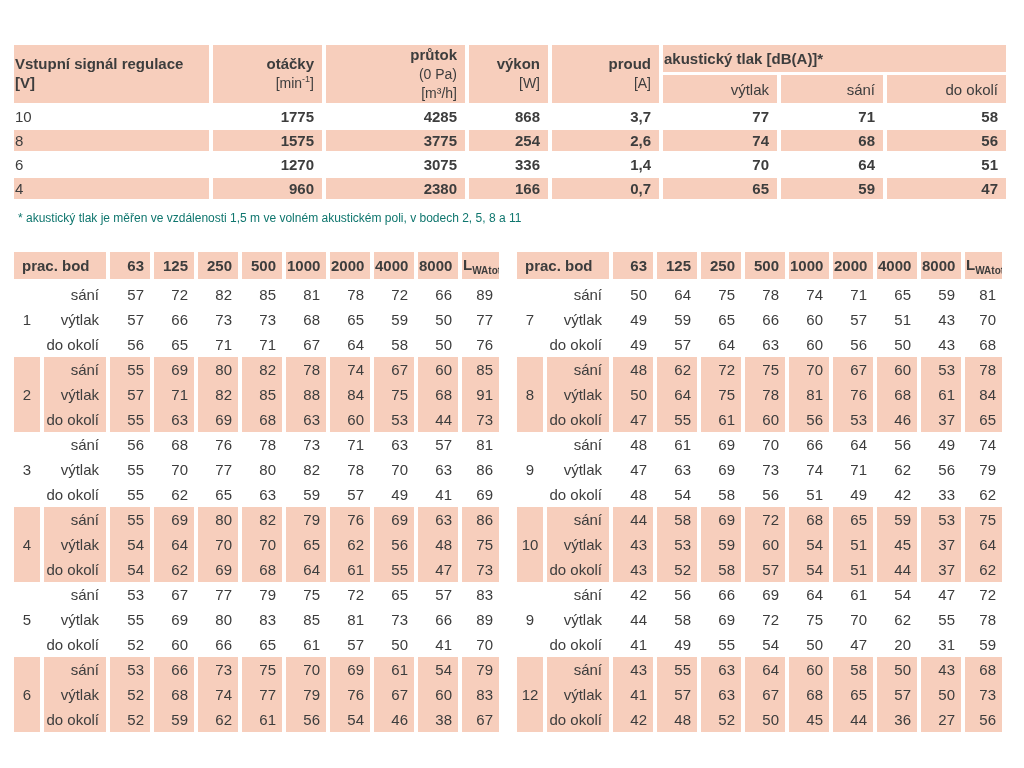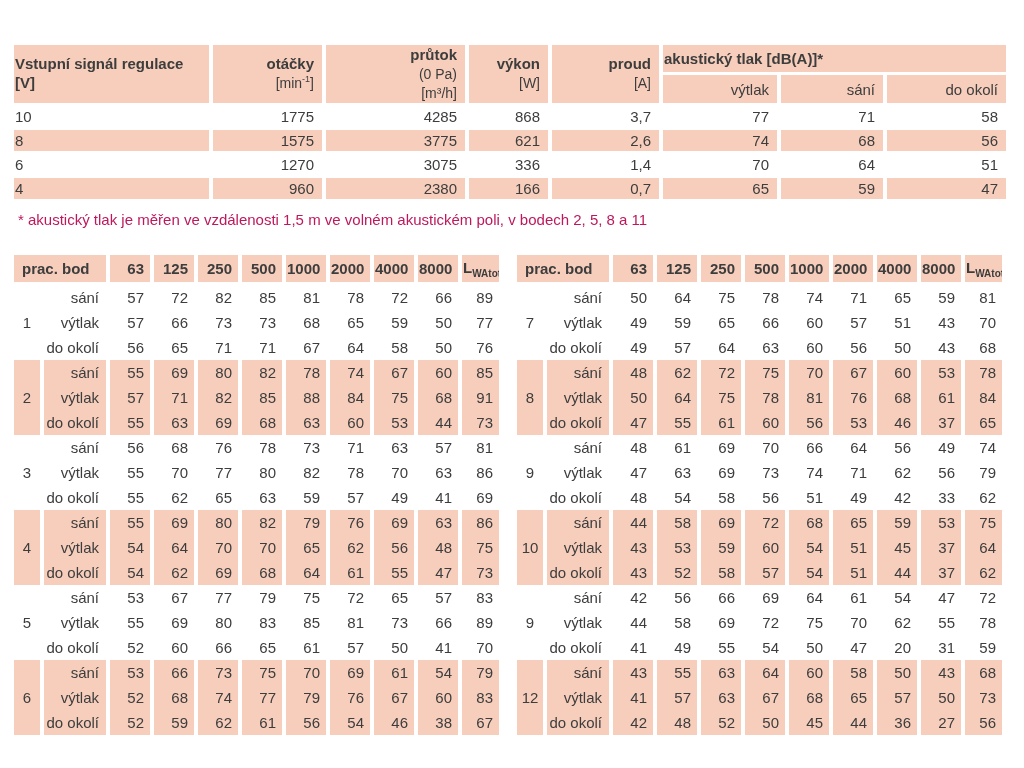--- a/index.html
+++ b/index.html
@@ -14,26 +14,26 @@
   .spec th,.spec td{border-right:4px solid #fff;border-bottom:3px solid #fff;}
   .spec thead th{background:#f7cebc;font-weight:bold;vertical-align:middle;}
   .spec .unit{font-weight:normal;font-size:14px;}
   .spec .unit-bold{font-weight:bold;font-size:15px;}
   .spec thead .h1{height:28px;}
   .spec thead .h2 th{height:29px;font-weight:normal;}
   .spec tbody td{height:24px;}
   .peach{background:#f7cebc;}
   .white{background:#ffffff;}
   .ta-l{text-align:left;}
-  .ta-r{text-align:right;padding-right:8px;}
+  .ta-r{text-align:right;padding-right:8px;font-weight:bold;}
   .ta-c{text-align:left;}
   .lh13{line-height:1.25;}
 
   
-  .footnote{margin:9px 0 0 4px;font-size:15px;color:#be185d;}
+  .footnote{margin:9px 0 0 4px;font-size:12px;color:#0f766e;}
 
   
   .bands{display:flex;gap:14px;margin-top:27px;}
   .band{width:489px;}
   .band th,.band td{border-right:4px solid #fff;}
   .band thead th{background:#f7cebc;height:30px;font-weight:bold;vertical-align:middle;border-bottom:3px solid #fff;}
   .band thead .freq{text-align:right;padding-right:6px;}
   .band thead .pb{text-align:left;padding-left:8px;}
   .band thead .lwa-h{text-align:right;padding-right:4px;}
   .band thead sub{font-size:10px;font-weight:bold;}
@@ -81,21 +81,21 @@
           <td class="ta-r">868</td>
           <td class="ta-r">3,7</td>
           <td class="ta-r">77</td>
           <td class="ta-r">71</td>
           <td class="ta-r">58</td>
         </tr>
         <tr class="peach">
           <td class="ta-l">8</td>
           <td class="ta-r">1575</td>
           <td class="ta-r">3775</td>
-          <td class="ta-r">621</td>
+          <td class="ta-r">254</td>
           <td class="ta-r">2,6</td>
           <td class="ta-r">74</td>
           <td class="ta-r">68</td>
           <td class="ta-r">56</td>
         </tr>
         <tr class="white">
           <td class="ta-l">6</td>
           <td class="ta-r">1270</td>
           <td class="ta-r">3075</td>
           <td class="ta-r">336</td>

